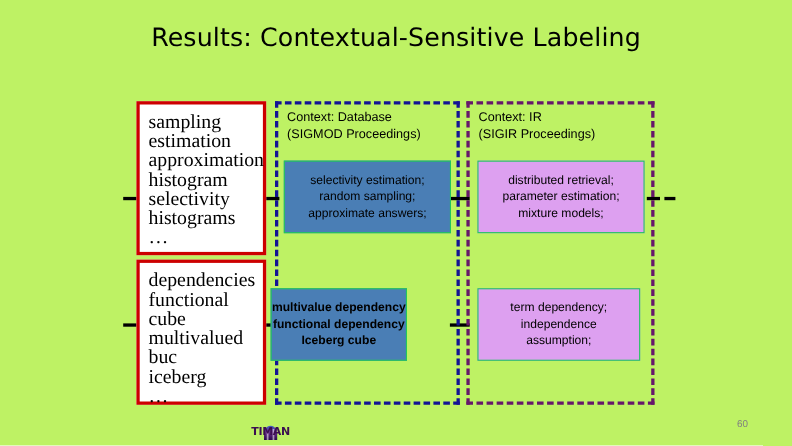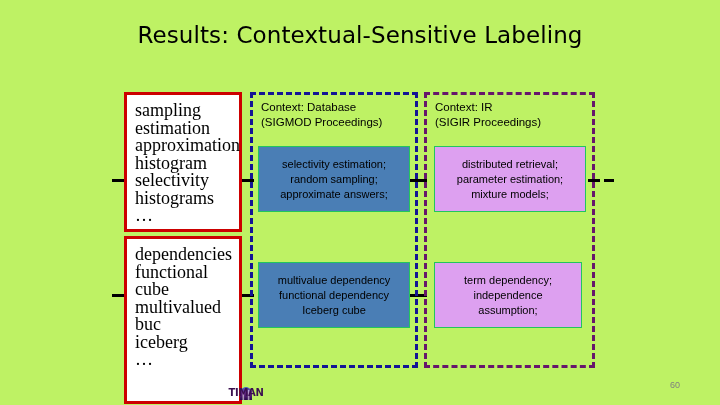--- a/index.html
+++ b/index.html
@@ -41,21 +41,21 @@
     background: #ffffff;
     padding: 7px 0 0 8px;
     font-family: "Liberation Serif", serif;
     font-size: 18px;
     line-height: 17.5px;
     color: #000000;
   }
   .red-box .kw { display: block; white-space: nowrap; }
 
   #red-box-1 { left: 124px; top: 92px; width: 118px; height: 140px; }
-  #red-box-2 { left: 124px; top: 236px; width: 118px; height: 168px; }
+  #red-box-2 { left: 124px; top: 236px; width: 118px; height: 132px; }
 
   
   .ctx-box {
     position: absolute;
     box-sizing: border-box;
     background: transparent;
   }
   #ctx-box-db {
     left: 250px; top: 92px; width: 168px; height: 276px;
     border: 3px dashed #141495;
@@ -88,21 +88,21 @@
     font-family: "Liberation Sans", sans-serif;
     font-size: 11px;
     line-height: 15px;
     color: #000000;
   }
   .result-box .ln { display: block; white-space: nowrap; }
   .res-db { background: #4A7EB5; }
   .res-ir { background: #DDA0F0; }
 
   #res-db-top    { left: 258px; top: 146px; width: 152px; height: 66px; }
-  #res-db-bottom { left: 258px; top: 262px; width: 152px; height: 66px; }
+  #res-db-bottom { left: 246px; top: 262px; width: 124px; height: 66px; font-weight: bold; }
   #res-ir-top    { left: 434px; top: 146px; width: 152px; height: 66px; }
   #res-ir-bottom { left: 434px; top: 262px; width: 148px; height: 66px; }
 
   
   .stub {
     position: absolute;
     background: #000000;
     height: 3px;
   }
   .stub-a { left: 112px;  top: 179px; width: 13px; }

